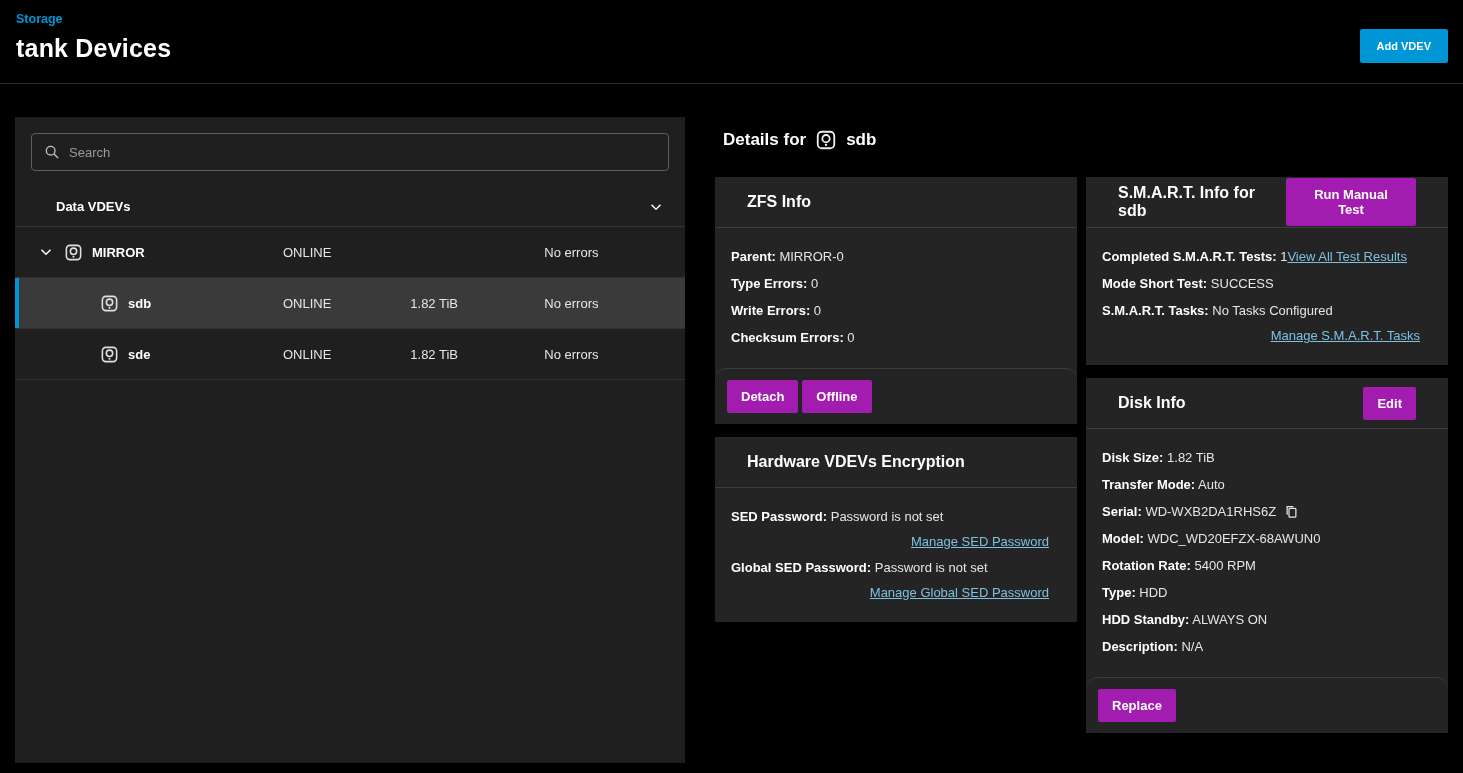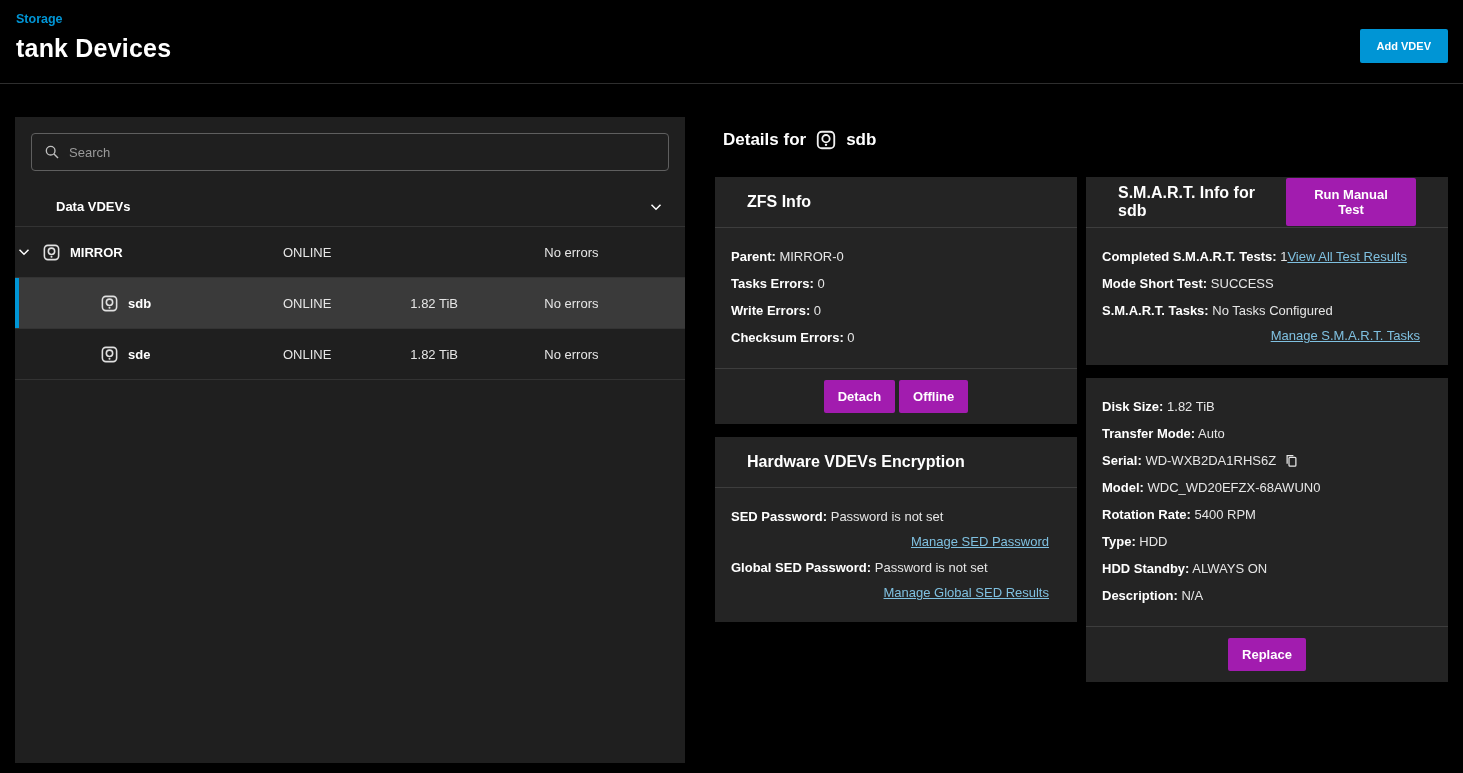--- a/index.html
+++ b/index.html
@@ -39,21 +39,21 @@
   .row { display:grid; grid-template-columns:40% 19% 20% 21%; align-items:center;
          border-bottom:1px solid #333; position:relative; }
   .row.head { height:40px; font-weight:bold; }
   .row.group { height:40px; font-weight:bold; cursor:pointer; }
   .row.device { height:51px; cursor:pointer; }
   .row.device.sel { background:#3a3a3a; box-shadow:inset 4px 0 0 #0095d5; }
   .cell { overflow:hidden; white-space:nowrap; color:#e6e6e6; }
   .row.head .cell, .row.group .cell { color:#fff; }
   .pad-head { padding-left:41px; }
   .name-cell { display:flex; align-items:center; gap:9px; font-weight:bold; color:#fff; }
-  .name-cell.lvl1 { }
+  .name-cell.lvl1 { padding-left:22px; }
   .name-cell.lvl2 { padding-left:85px; }
   .chev svg { width:18px; height:18px; display:block; }
   .chev.abs-right { position:absolute; right:20px; top:50%; transform:translateY(-50%); }
   .disk-ic svg { width:19px; height:19px; display:block; }
 
   
   .details-title { display:flex; align-items:center; gap:9px; font-size:17px; font-weight:bold;
                    margin:12px 0 26px 8px; }
   .details-title .disk-ic svg { width:22px; height:22px; }
   .cards { display:grid; grid-template-columns:1fr 1fr; column-gap:9px; align-items:start; }
@@ -62,21 +62,21 @@
   .card-header { display:flex; justify-content:space-between; align-items:center;
                  padding:0 32px; min-height:51px; border-bottom:1px solid #3d3d3d; }
   .card-title { font-size:16px; font-weight:bold; }
   .card-body { padding:15px 28px 17px 16px; }
   .field { line-height:27px; color:#e6e6e6; }
   .field .lbl { font-weight:bold; color:#fff; }
   .flex-between { display:flex; align-items:baseline; }
   .link { color:#7fc0e0; text-decoration:underline; font-size:13px; }
   .link-row { text-align:right; line-height:24px; }
   .card-footer { border-top:1px solid #3d3d3d; padding:11px 12px; display:flex;
-                 justify-content:center; gap:4px; }
+                 justify-content:flex-start; gap:4px;border-radius:12px; }
   .btn-gray { background:#a21caf; color:#fff; border:none; font-weight:bold; font-size:13px;
               padding:9px 14px; border-radius:2px; }
   .copy-ic { display:inline-block; vertical-align:-3px; margin-left:8px; cursor:pointer; }
   .copy-ic svg { width:15px; height:15px; display:block; }
   .serial-line { display:flex; align-items:center; }
 </style>
 </head>
 <body>
 
 <div class="top">
@@ -191,21 +191,21 @@
         <div class="card">
           <div class="card-header">
             <span class="card-title">ZFS Info</span>
           </div>
           <div class="card-body">
             <div class="field">
               <span class="lbl">Parent:</span>
               <span>MIRROR-0</span>
             </div>
             <div class="field">
-              <span class="lbl">Tasks Errors:</span>
+              <span class="lbl">Type Errors:</span>
               <span>0</span>
             </div>
             <div class="field">
               <span class="lbl">Write Errors:</span>
               <span>0</span>
             </div>
             <div class="field">
               <span class="lbl">Checksum Errors:</span>
               <span>0</span>
             </div>
@@ -226,21 +226,21 @@
               <span>Password is not set</span>
             </div>
             <div class="link-row">
               <a class="link">Manage SED Password</a>
             </div>
             <div class="field">
               <span class="lbl">Global SED Password:</span>
               <span>Password is not set</span>
             </div>
             <div class="link-row">
-              <a class="link">Manage Global SED Results</a>
+              <a class="link">Manage Global SED Password</a>
             </div>
           </div>
         </div>
 
       </div>
 
       <div class="col">
 
         <div class="card">
           <div class="card-header">
@@ -260,20 +260,24 @@
               <span class="lbl">S.M.A.R.T. Tasks:</span>
               <span>No Tasks Configured</span>
             </div>
             <div class="link-row">
               <a class="link">Manage S.M.A.R.T. Tasks</a>
             </div>
           </div>
         </div>
 
         <div class="card">
+          <div class="card-header">
+            <span class="card-title">Disk Info</span>
+            <button class="btn-gray">Edit</button>
+          </div>
           <div class="card-body">
             <div class="field">
               <span class="lbl">Disk Size:</span>
               <span>1.82 TiB</span>
             </div>
             <div class="field">
               <span class="lbl">Transfer Mode:</span>
               <span>Auto</span>
             </div>
             <div class="field serial-line">

